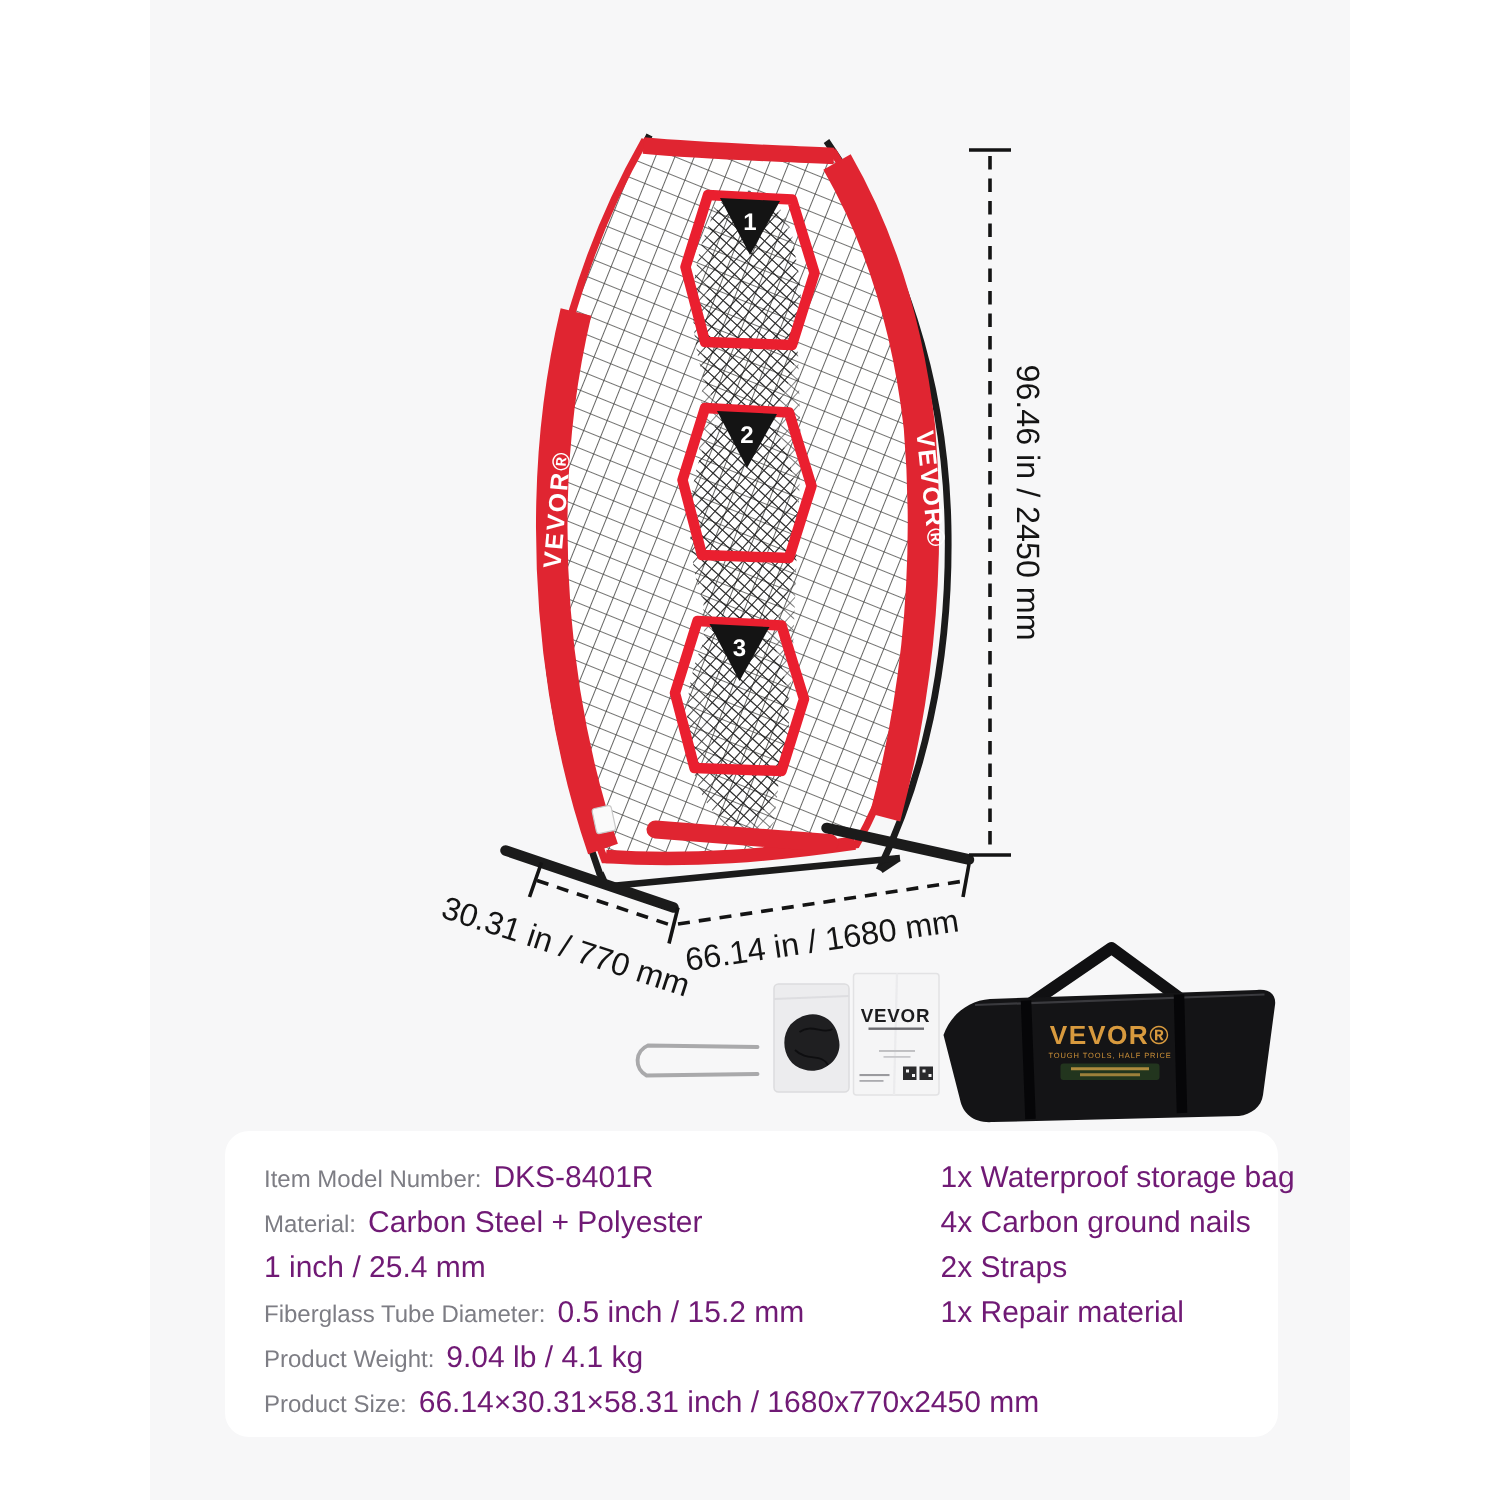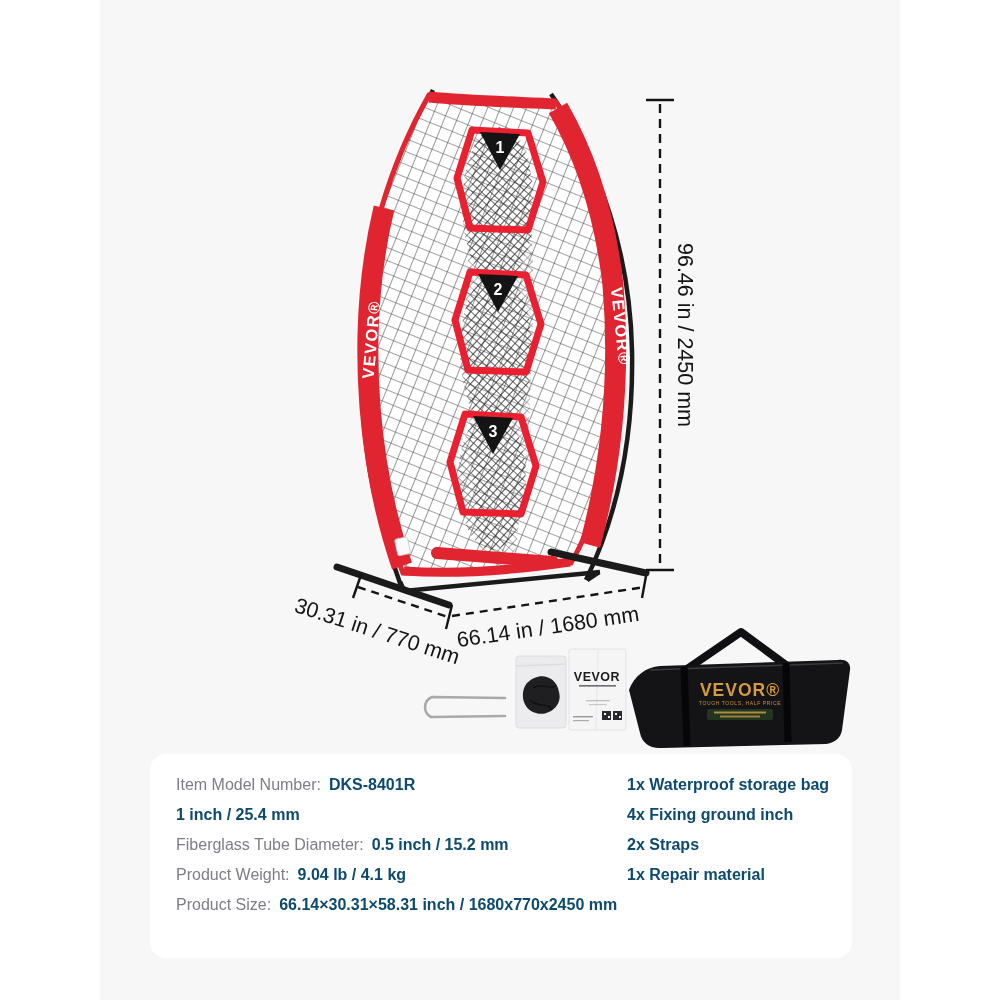--- a/index.html
+++ b/index.html
@@ -12,21 +12,21 @@
   
   .spec-panel{
     position:absolute;left:150px;top:754px;width:702px;height:204px;
     background:#ffffff;border-radius:16px;
   }
   .spec-col{position:absolute;top:16px;display:flex;flex-direction:column;}
   .spec-col.left{left:26px;}
   .spec-col.right{left:477px;}
   .spec-row{height:30px;line-height:30px;display:flex;gap:8px;align-items:baseline;white-space:nowrap;}
   .spec-lbl{font-size:16px;color:#7d7d84;}
-  .spec-val{font-size:16px;font-weight:bold;color:#0c4a6e;}
+  .spec-val{font-size:20px;font-weight:normal;color:#701a75;}
 </style>
 </head>
 <body>
 
 <div class="canvas-bg"></div>
 
 <svg class="art" width="1000" height="760" viewBox="0 0 1000 760">
   <defs>
     <pattern id="mesh" width="12" height="12" patternUnits="userSpaceOnUse" patternTransform="rotate(22)">
       <path d="M0,0 H12 M0,0 V12" stroke="#3b3b39" stroke-width="1.1" fill="none"></path>
@@ -152,41 +152,45 @@
   </g>
 </svg>
 
 <div class="spec-panel">
   <div class="spec-col left">
     <div class="spec-row">
       <span class="spec-lbl">Item Model Number:</span>
       <span class="spec-val">DKS-8401R</span>
     </div>
     <div class="spec-row">
+      <span class="spec-lbl">Material:</span>
+      <span class="spec-val">Carbon Steel + Polyester</span>
+    </div>
+    <div class="spec-row">
       <span class="spec-val">1 inch / 25.4 mm</span>
     </div>
     <div class="spec-row">
       <span class="spec-lbl">Fiberglass Tube Diameter:</span>
       <span class="spec-val">0.5 inch / 15.2 mm</span>
     </div>
     <div class="spec-row">
       <span class="spec-lbl">Product Weight:</span>
       <span class="spec-val">9.04 lb / 4.1 kg</span>
     </div>
     <div class="spec-row">
       <span class="spec-lbl">Product Size:</span>
       <span class="spec-val">66.14×30.31×58.31 inch / 1680x770x2450 mm</span>
     </div>
   </div>
   <div class="spec-col right">
     <div class="spec-row">
       <span class="spec-val">1x Waterproof storage bag</span>
     </div>
     <div class="spec-row">
-      <span class="spec-val">4x Fixing ground inch</span>
+      <span class="spec-val">4x Carbon ground nails</span>
     </div>
     <div class="spec-row">
       <span class="spec-val">2x Straps</span>
     </div>
     <div class="spec-row">
       <span class="spec-val">1x Repair material</span>
     </div>
   </div>
 </div>
 

